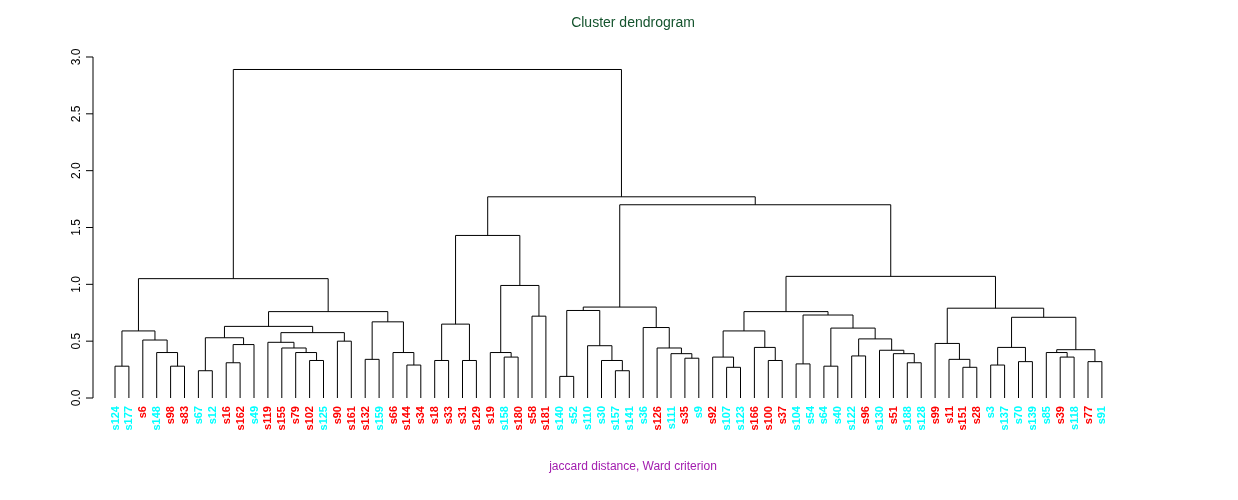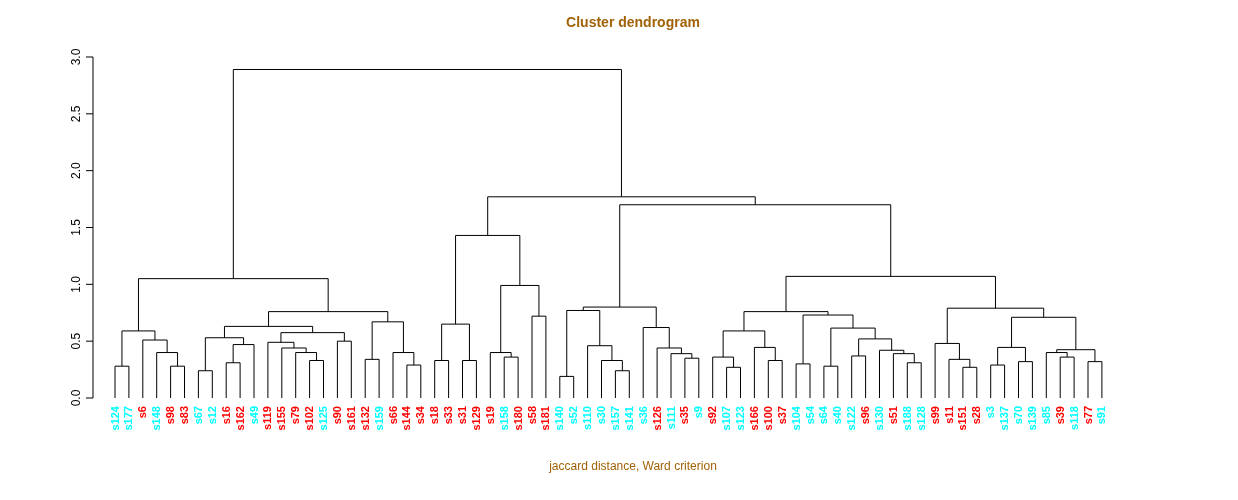--- a/index.html
+++ b/index.html
@@ -5,25 +5,25 @@
   html,body{margin:0;padding:0;background:#ffffff;}
   #figure{
     position:relative;
     width:1238px;height:500px;
     background:#ffffff;
     font-family:"Liberation Sans", sans-serif;
     overflow:hidden;
   }
   #chart-title{
     position:absolute;left:93px;top:14px;width:1080px;
-    text-align:center;font-size:14px;font-weight:bold;color:#a16207;
+    text-align:center;font-size:14px;font-weight:normal;color:#14532d;
   }
   #x-caption{
     position:absolute;left:93px;top:459px;width:1080px;
-    text-align:center;font-size:12px;color:#a16207;
+    text-align:center;font-size:12px;color:#a21caf;
   }
   svg{position:absolute;left:0;top:0;}
   .leaf-text{font-family:"Liberation Sans",sans-serif;font-size:11px;font-weight:bold;}
   .tick-text{font-family:"Liberation Sans",sans-serif;font-size:12px;fill:#000;}
 </style>
 </head>
 <body>
 
 <div id="figure">
   <div id="chart-title">Cluster dendrogram</div>

